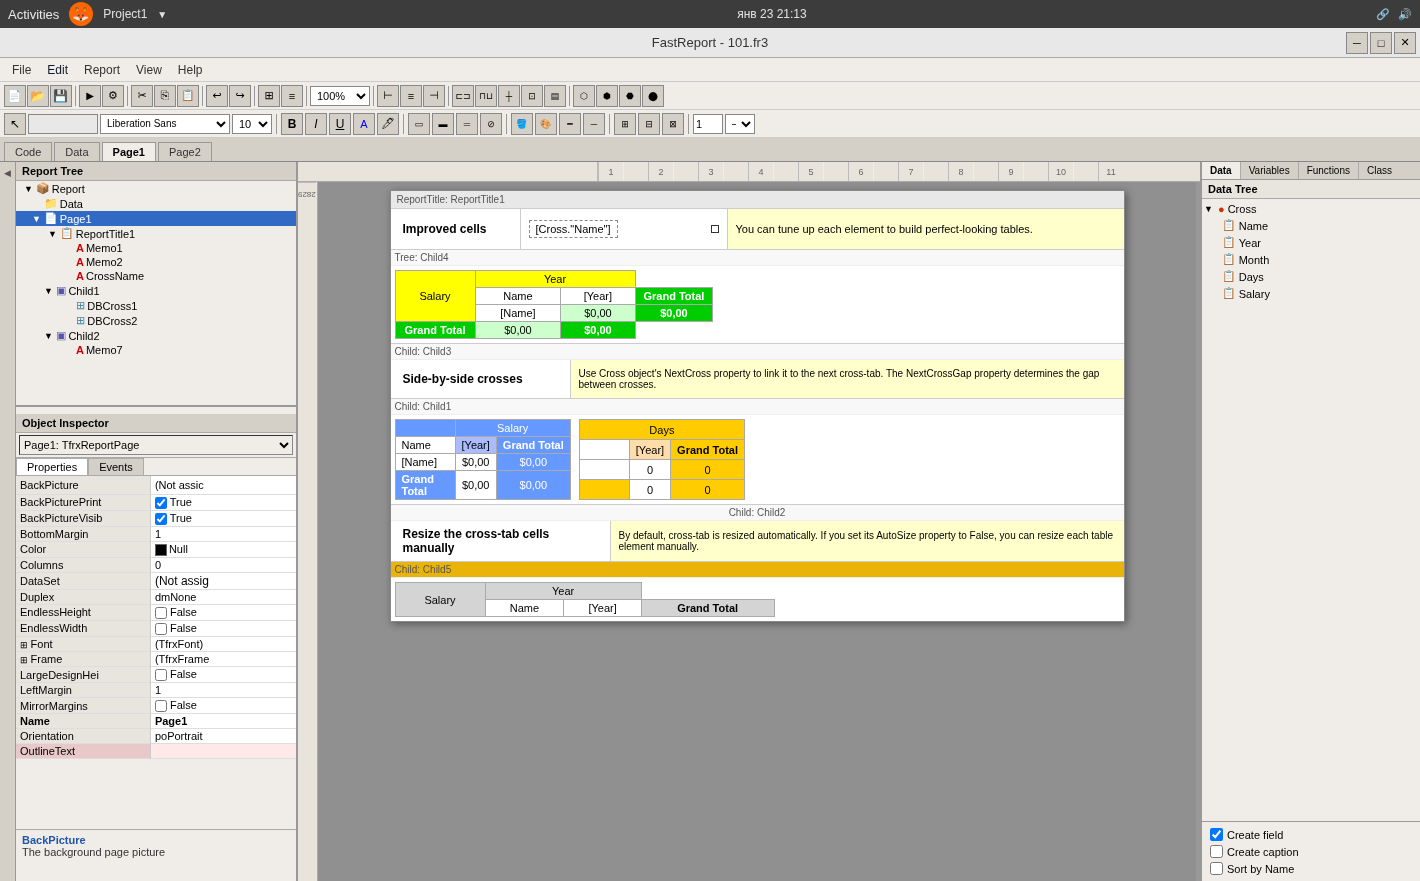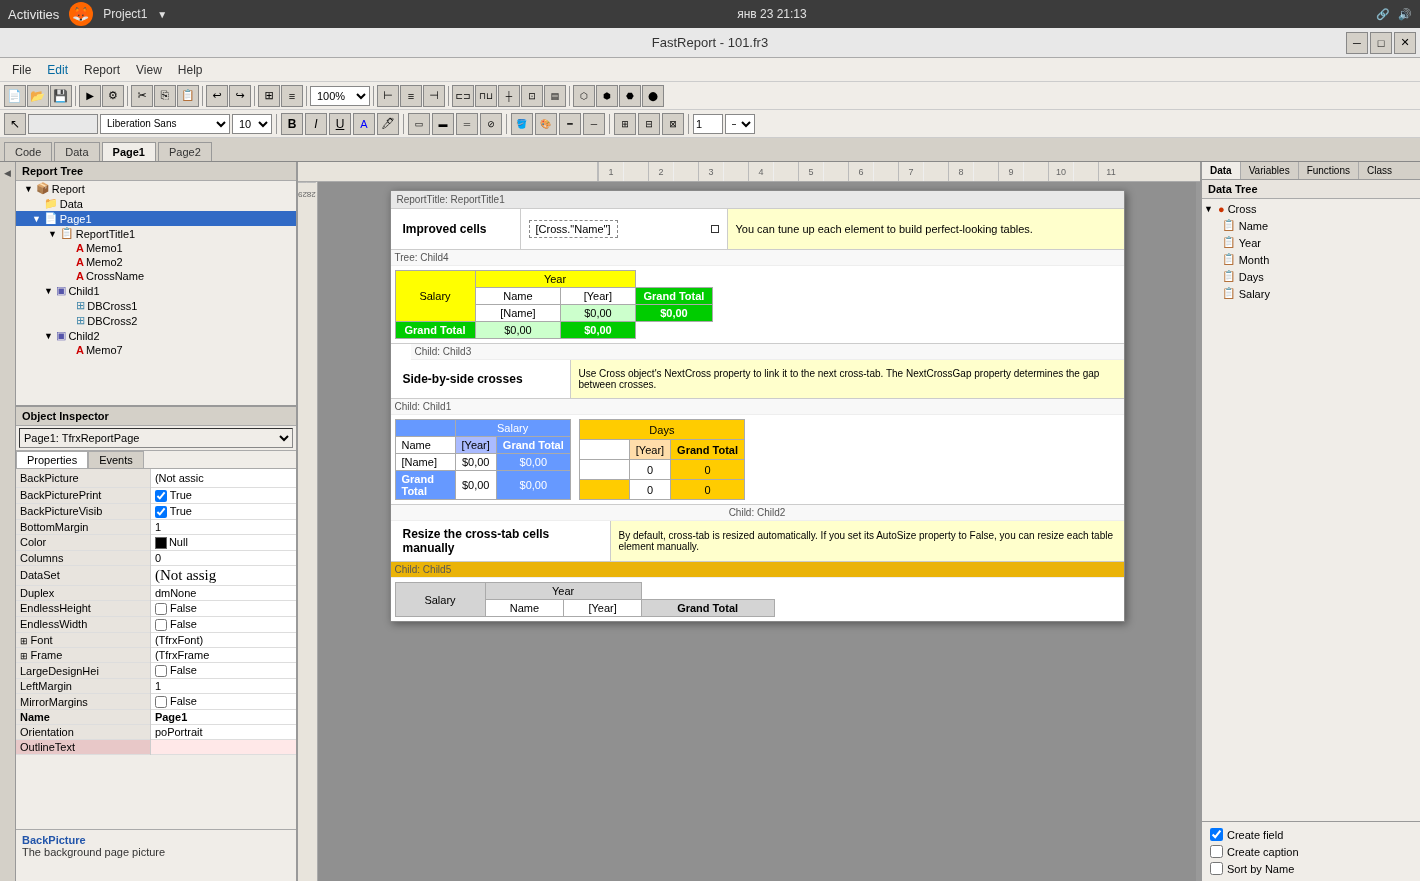--- a/index.html
+++ b/index.html
@@ -30,21 +30,21 @@
     <span style="font-size:13px; color:#333;">FastReport - 101.fr3</span>
     <div style="position:absolute; right:4px; display:flex; gap:2px;">
       <div style="width:22px;height:22px;background:#d4d0c8;border:1px solid #888;display:flex;align-items:center;justify-content:center;cursor:pointer;font-size:11px;">─</div>
       <div style="width:22px;height:22px;background:#d4d0c8;border:1px solid #888;display:flex;align-items:center;justify-content:center;cursor:pointer;font-size:11px;">□</div>
       <div style="width:22px;height:22px;background:#d4d0c8;border:1px solid #888;display:flex;align-items:center;justify-content:center;cursor:pointer;font-size:11px;">✕</div>
     </div>
   </div>
 
   <div style="height:24px; background:#f0ede8; display:flex; align-items:center; padding:0 4px; border-bottom:1px solid #ccc;">
     <span style="padding:2px 8px;font-size:12px;cursor:pointer;color:#333;">File</span>
-    <span style="padding:2px 8px;font-size:12px;cursor:pointer;color:#0369a1;">Edit</span>
+    <span style="padding:2px 8px;font-size:12px;cursor:pointer;color:#0f172a;">Edit</span>
     <span style="padding:2px 8px;font-size:12px;cursor:pointer;color:#333;">Report</span>
     <span style="padding:2px 8px;font-size:12px;cursor:pointer;color:#333;">View</span>
     <span style="padding:2px 8px;font-size:12px;cursor:pointer;color:#333;">Help</span>
   </div>
 
   <div style="height:28px; background:#f0ede8; display:flex; align-items:center; padding:0 4px; border-bottom:1px solid #ccc; gap:1px;">
     <div style="width:22px;height:22px;background:#d4d0c8;border:1px solid #888;display:flex;align-items:center;justify-content:center;font-size:12px;cursor:pointer;">📄</div>
     <div style="width:22px;height:22px;background:#d4d0c8;border:1px solid #888;display:flex;align-items:center;justify-content:center;font-size:12px;cursor:pointer;">📂</div>
     <div style="width:22px;height:22px;background:#d4d0c8;border:1px solid #888;display:flex;align-items:center;justify-content:center;font-size:12px;cursor:pointer;">💾</div>
     <div style="width:1px;height:20px;background:#999;margin:0 2px;"></div>
@@ -123,21 +123,21 @@
     <div style="padding:3px 10px;font-size:11px;border:1px solid #999;border-bottom:none;background:#f0ede8;cursor:pointer;color:#000;font-weight:bold;margin-right:2px;">Page1</div>
     <div style="padding:3px 10px;font-size:11px;border:1px solid #999;border-bottom:none;background:#d4d0c8;cursor:pointer;color:#333;margin-right:2px;">Page2</div>
   </div>
 
   <div style="display:flex; flex:1; overflow:hidden;">
 
     <div style="width:16px;background:#d4d0c8;border-right:1px solid #999;display:flex;flex-direction:column;align-items:center;padding-top:4px;">
       <div style="width:14px;height:14px;font-size:9px;color:#555;cursor:pointer;display:flex;align-items:center;justify-content:center;">◀</div>
     </div>
 
-    <div style="width:282px;min-width:282px;background:#f0ede8;border-right:2px solid #999;display:flex;flex-direction:column;overflow:hidden;">
+    <div style="width:282px;min-width:282px;background:#f0ede8;border-right:2px solid #999;display:flex;flex-direction:column;overflow:hidden;gap:7px;">
 
       <div style="height:245px;overflow:auto;border-bottom:2px solid #999;">
         <div style="background:#d4d0c8;padding:3px 6px;font-size:11px;font-weight:bold;border-bottom:1px solid #aaa;">Report Tree</div>
 
         <div style="display:flex;align-items:center;padding:1px 0;font-size:11px;cursor:pointer;white-space:nowrap;">
           <span style="width:8px;display:inline-block;"></span>
           <span style="font-size:9px;width:12px;">▼</span>
           <span style="color:#cc6600;margin-right:2px;">📦</span>
           <span>Report</span>
         </div>
@@ -232,21 +232,21 @@
             <tr style="border-bottom:1px solid #ddd;">
               <td style="width:48%;background:#e8e4de;border-right:1px solid #ccc;font-size:11px;padding:1px 4px;">Color</td>
               <td style="background:white;font-size:11px;padding:1px 4px;"><span style="width:12px;height:12px;background:#000;border:1px solid #666;display:inline-block;vertical-align:middle;margin-right:2px;"></span>Null</td>
             </tr>
             <tr style="border-bottom:1px solid #ddd;">
               <td style="width:48%;background:#e8e4de;border-right:1px solid #ccc;font-size:11px;padding:1px 4px;">Columns</td>
               <td style="background:white;font-size:11px;padding:1px 4px;">0</td>
             </tr>
             <tr style="border-bottom:1px solid #ddd;">
               <td style="width:48%;background:#e8e4de;border-right:1px solid #ccc;font-size:11px;padding:1px 4px;">DataSet</td>
-              <td style="background:white;font-size:15px;padding:1px 4px;font-family:Liberation Serif, serif;">(Not assig</td>
+              <td style="background:white;font-size:12px;padding:1px 4px;">(Not assig</td>
             </tr>
             <tr style="border-bottom:1px solid #ddd;">
               <td style="width:48%;background:#e8e4de;border-right:1px solid #ccc;font-size:11px;padding:1px 4px;">Duplex</td>
               <td style="background:white;font-size:11px;padding:1px 4px;">dmNone</td>
             </tr>
             <tr style="border-bottom:1px solid #ddd;">
               <td style="width:48%;background:#e8e4de;border-right:1px solid #ccc;font-size:11px;padding:1px 4px;">EndlessHeight</td>
               <td style="background:white;font-size:11px;padding:1px 4px;"><input type="checkbox" style="width: 12px; height: 12px; vertical-align: middle;"> False</td>
             </tr>
             <tr style="border-bottom:1px solid #ddd;">
@@ -372,21 +372,21 @@
                 </tr>
                 <tr>
                   <td style="border:1px solid #aaa;background:#00cc00;color:white;font-size:11px;padding:2px 8px;text-align:center;font-weight:bold;">Grand Total</td>
                   <td style="border:1px solid #aaa;background:#ccffcc;font-size:11px;padding:2px 8px;text-align:center;">$0,00</td>
                   <td style="border:1px solid #aaa;background:#00cc00;color:white;font-size:11px;padding:2px 8px;text-align:center;font-weight:bold;">$0,00</td>
                 </tr>
               </tbody>
                 </table>
             </div>
 
-            <div style="font-size:10px;color:#555;padding:2px 4px;background:#f8f8f8;border-bottom:1px solid #eee;margin-left:20px;">Child: Child3</div>
+            <div style="font-size:10px;color:#555;padding:2px 4px;background:#f8f8f8;border-bottom:1px solid #eee;">Child: Child3</div>
             <div style="display:flex;border-bottom:1px solid #ccc;justify-content:space-between;">
               <div style="padding:6px 12px;font-weight:bold;font-size:12px;background:white;border-right:1px solid #ccc;width:180px;display:flex;align-items:center;">Side-by-side crosses</div>
               <div style="flex:1;background:#ffffcc;padding:8px;font-size:10px;display:flex;align-items:center;">Use Cross object's NextCross property to link it to the next cross-tab. The NextCrossGap property determines the gap between crosses.</div>
             </div>
 
             <div style="font-size:10px;color:#555;padding:2px 4px;background:#f8f8f8;border-bottom:1px solid #eee;">Child: Child1</div>
             <div style="padding:4px;border-bottom:1px solid #ccc;display:flex;gap:8px;">
 
               <table style="border-collapse:collapse;">
                 <tbody>

